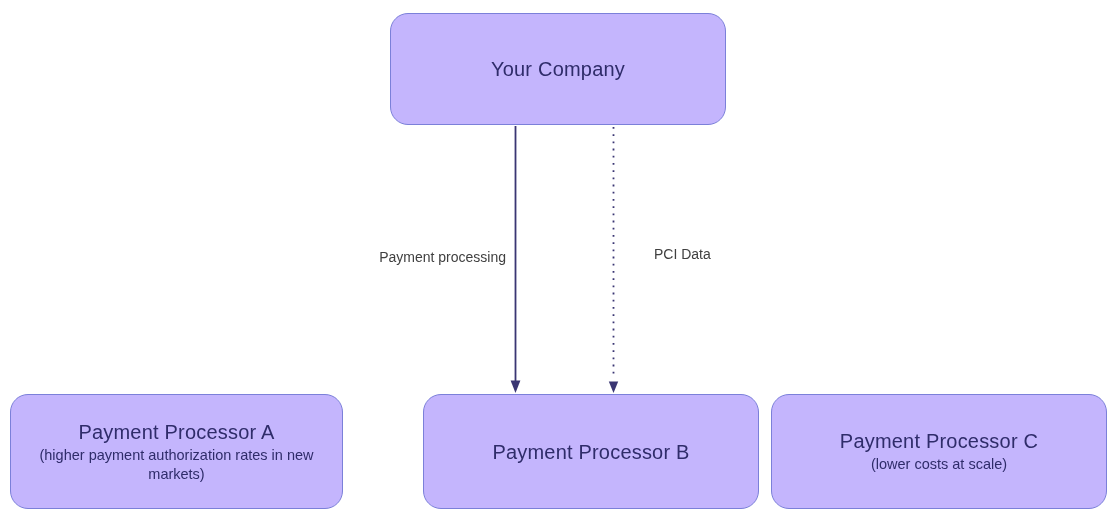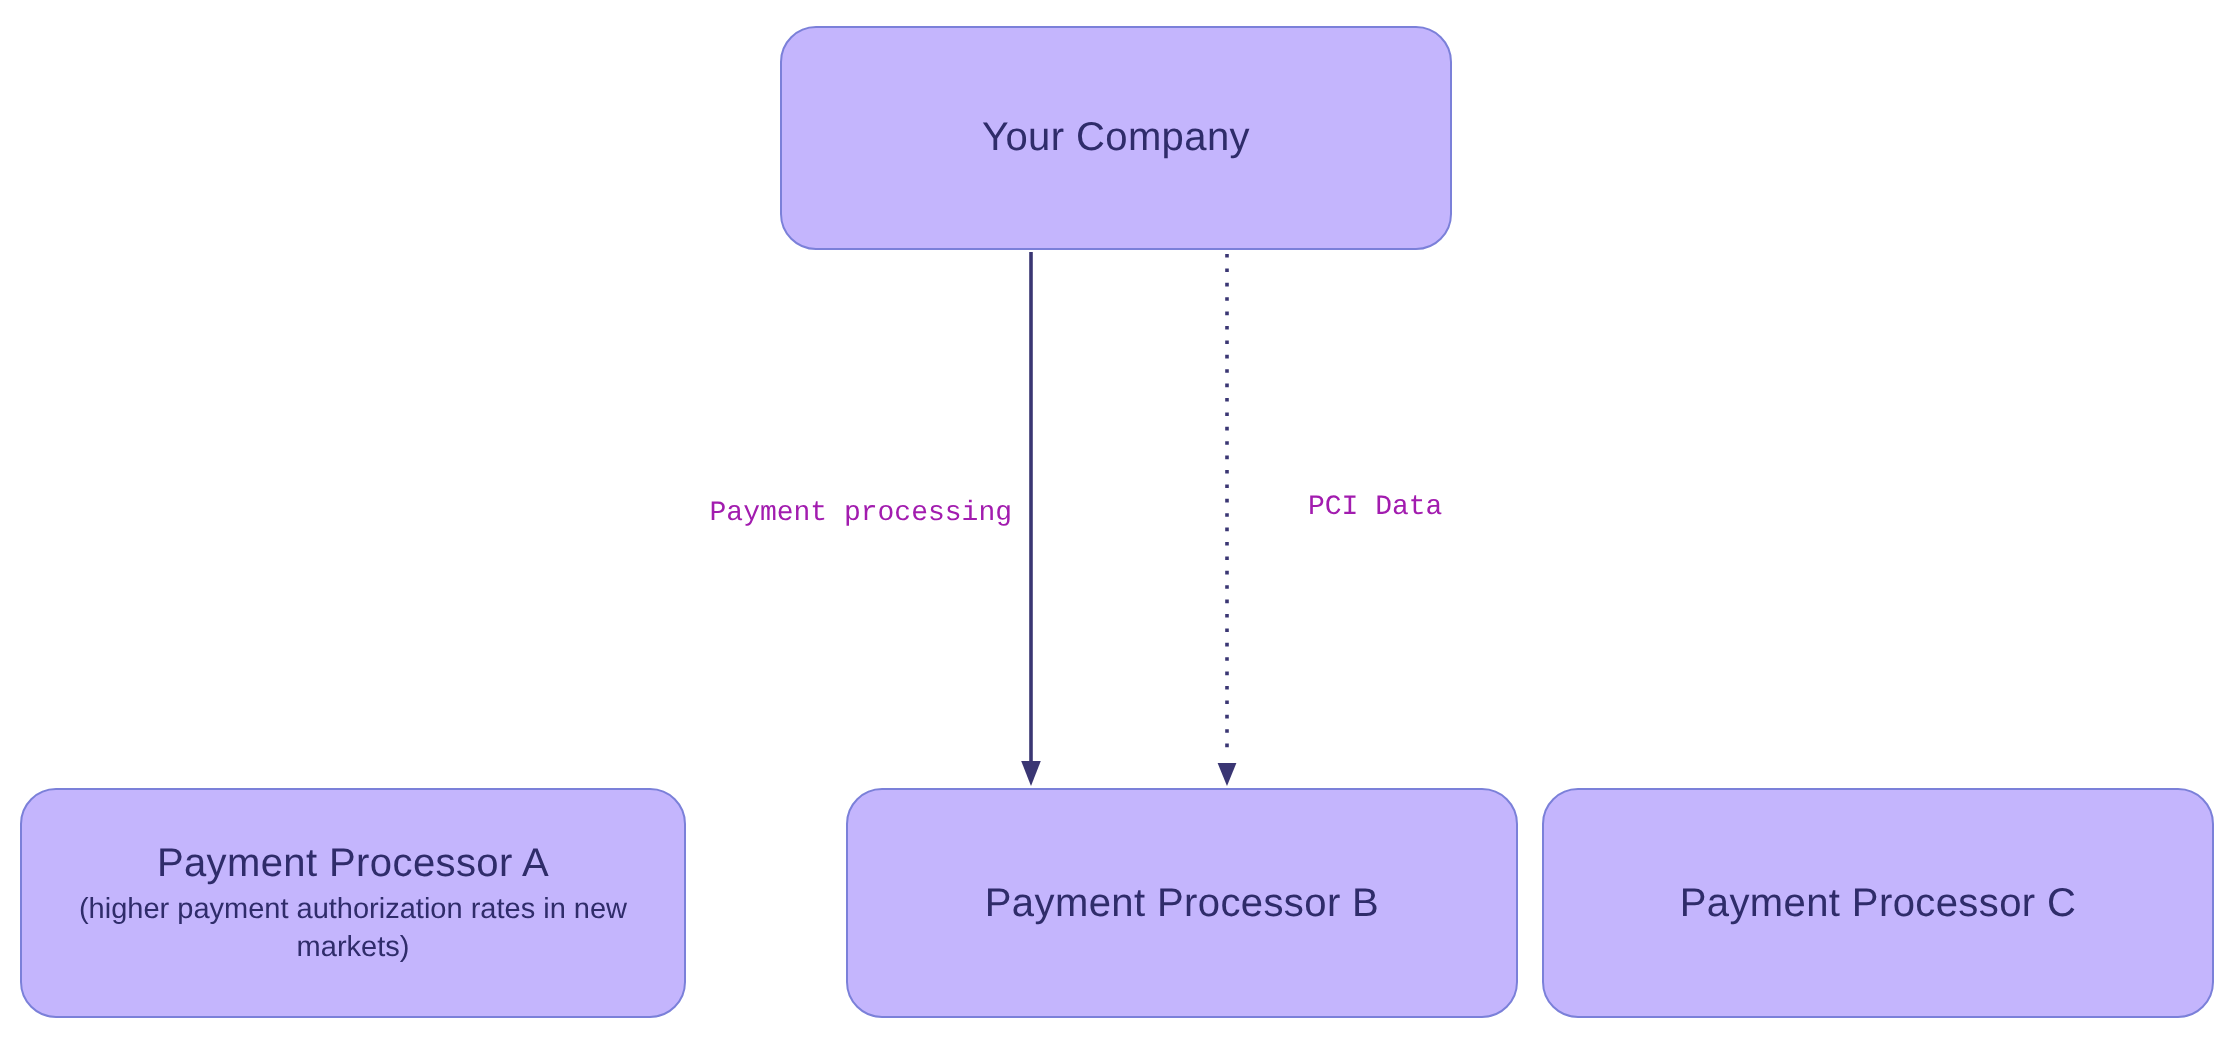--- a/index.html
+++ b/index.html
@@ -51,23 +51,22 @@
     position: absolute;
     left: 0; top: 0;
     width: 1117px;
     height: 520px;
     pointer-events: none;
   }
   .edge-label {
     position: absolute;
     font-size: 14px;
     line-height: 17px;
-    color: #a21caf;
+    color: #404040;
     white-space: nowrap;
-    font-family: Liberation Mono, monospace;
   }
   #label-payment-processing {
     right: 611px;   
     top: 249px;
     text-align: right;
   }
   #label-pci-data {
     left: 654px;
     top: 246px;
   }
@@ -102,15 +101,16 @@
     <div class="node-title">Payment Processor A</div>
     <div class="node-subtitle">(higher payment authorization rates in new markets)</div>
   </div>
 
   <div class="node" id="node-processor-b">
     <div class="node-title">Payment Processor B</div>
   </div>
 
   <div class="node" id="node-processor-c">
     <div class="node-title">Payment Processor C</div>
+    <div class="node-subtitle">(lower costs at scale)</div>
   </div>
 
 </div>
 
 </body></html>

